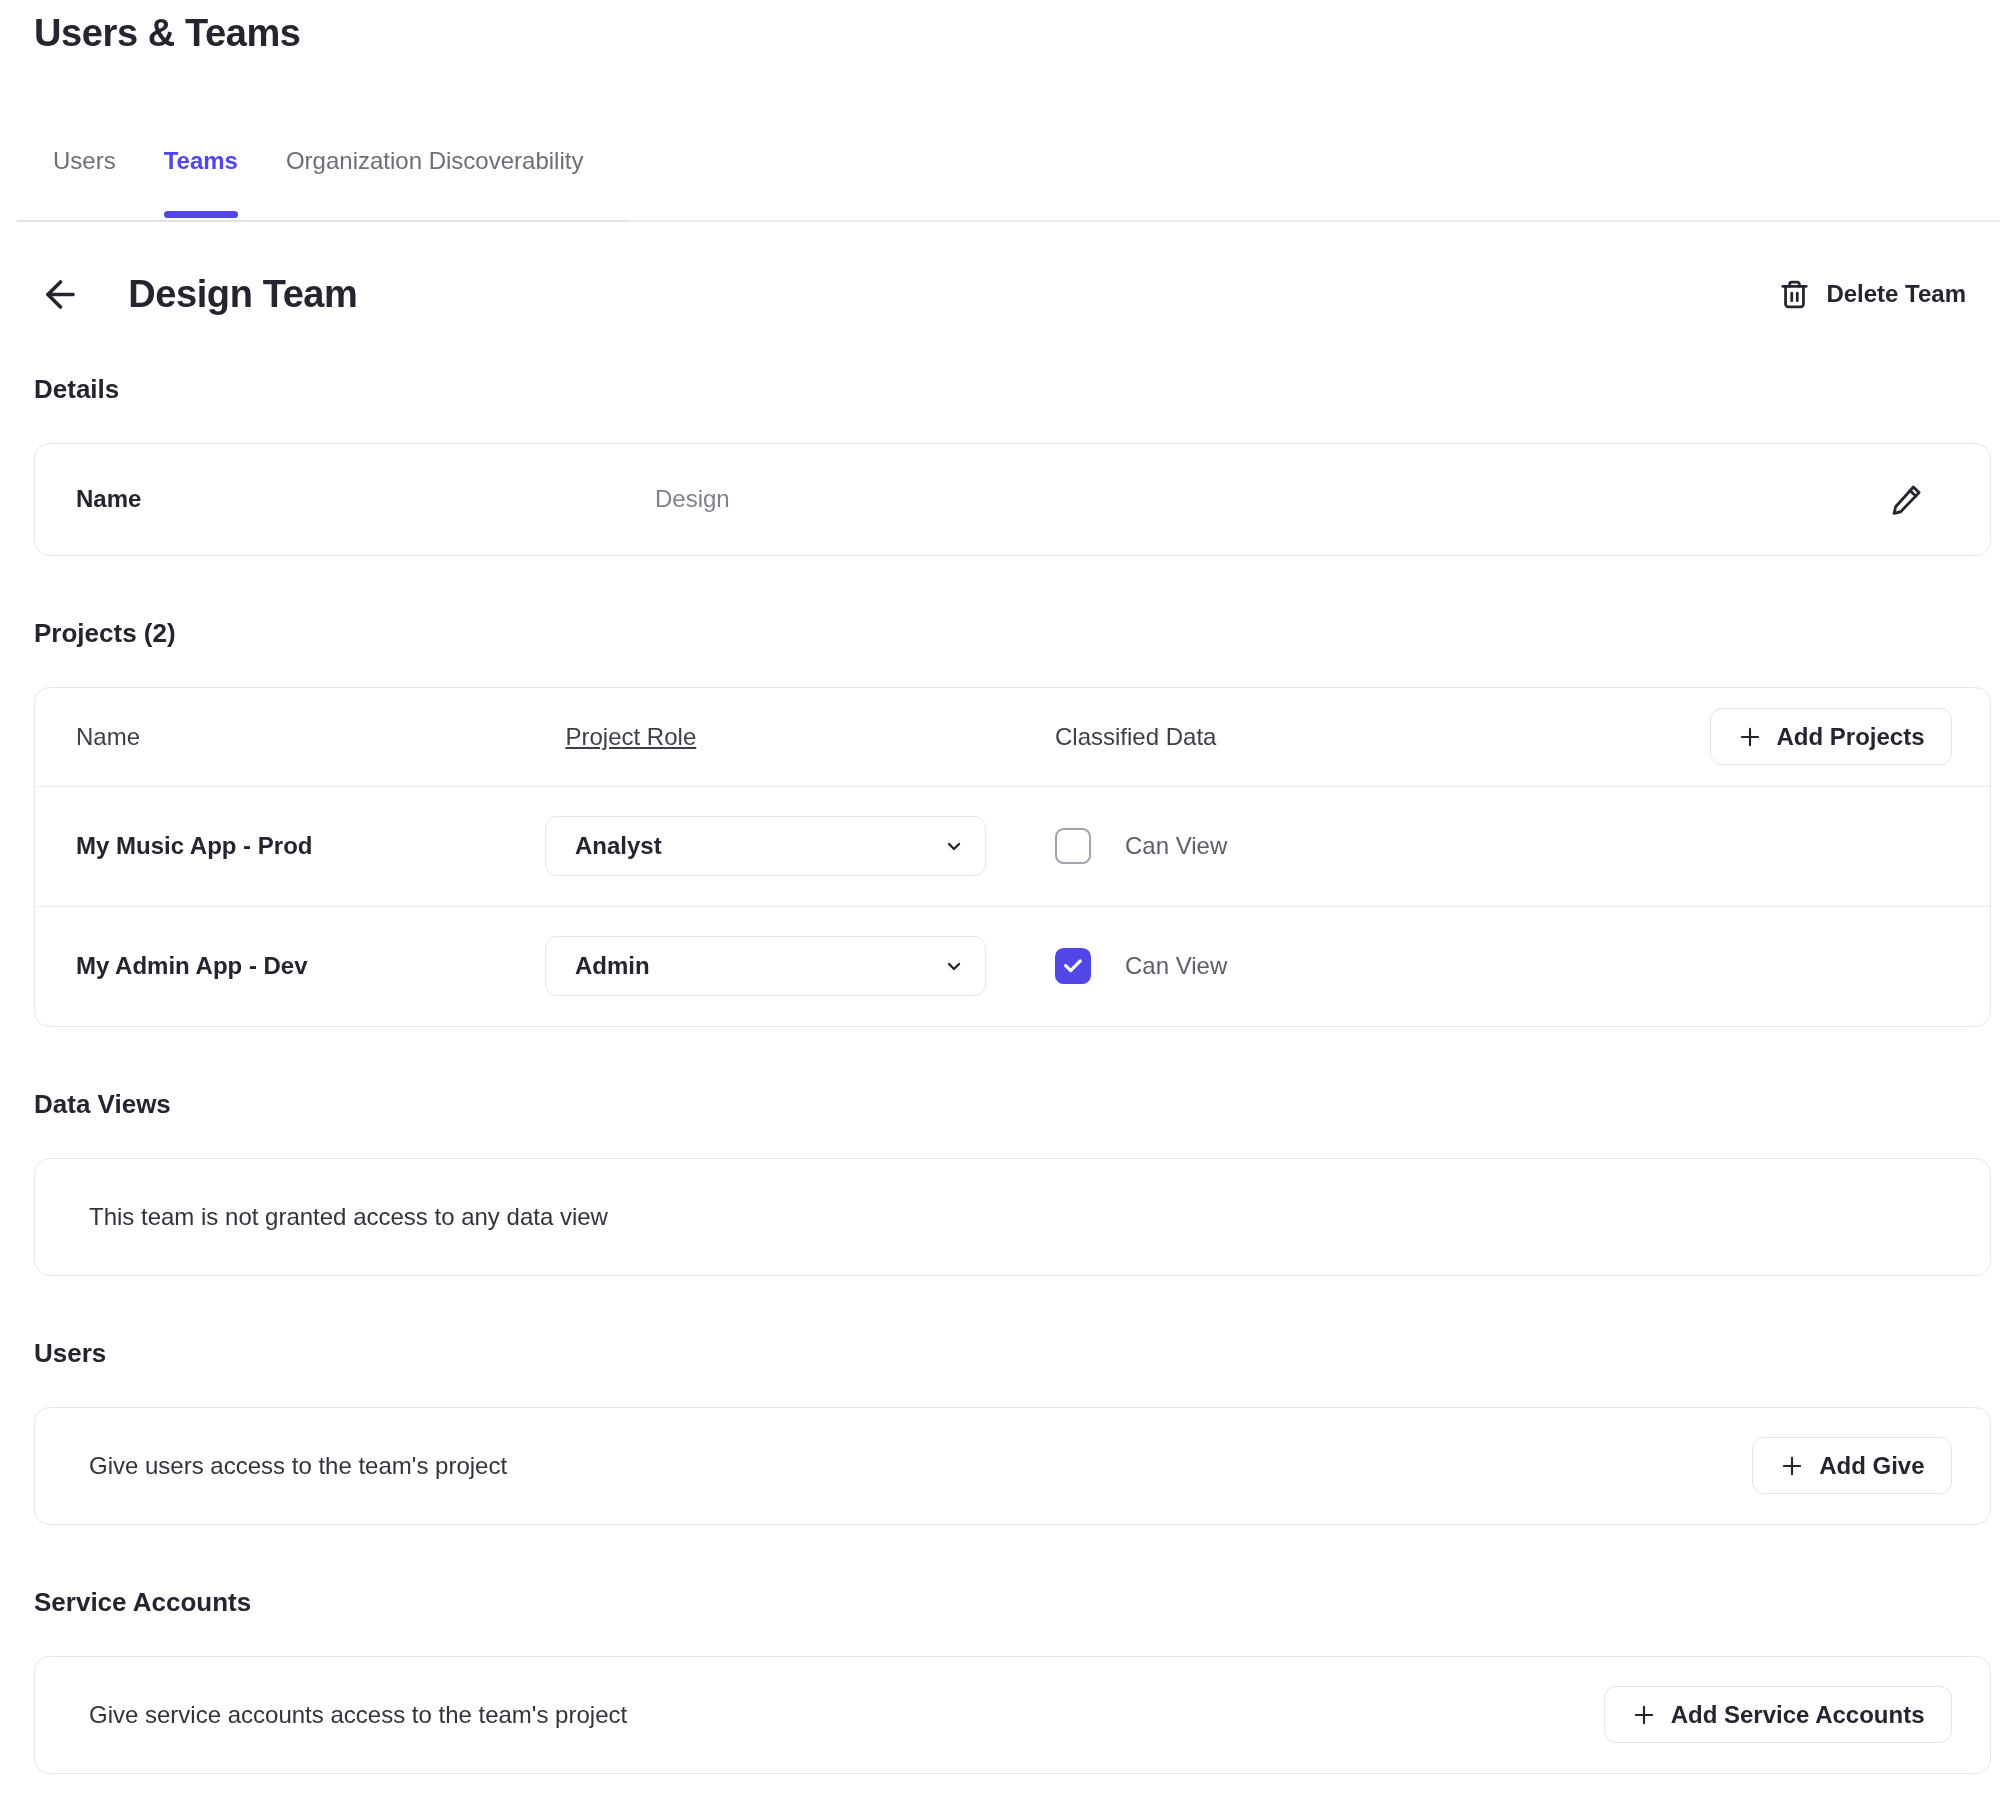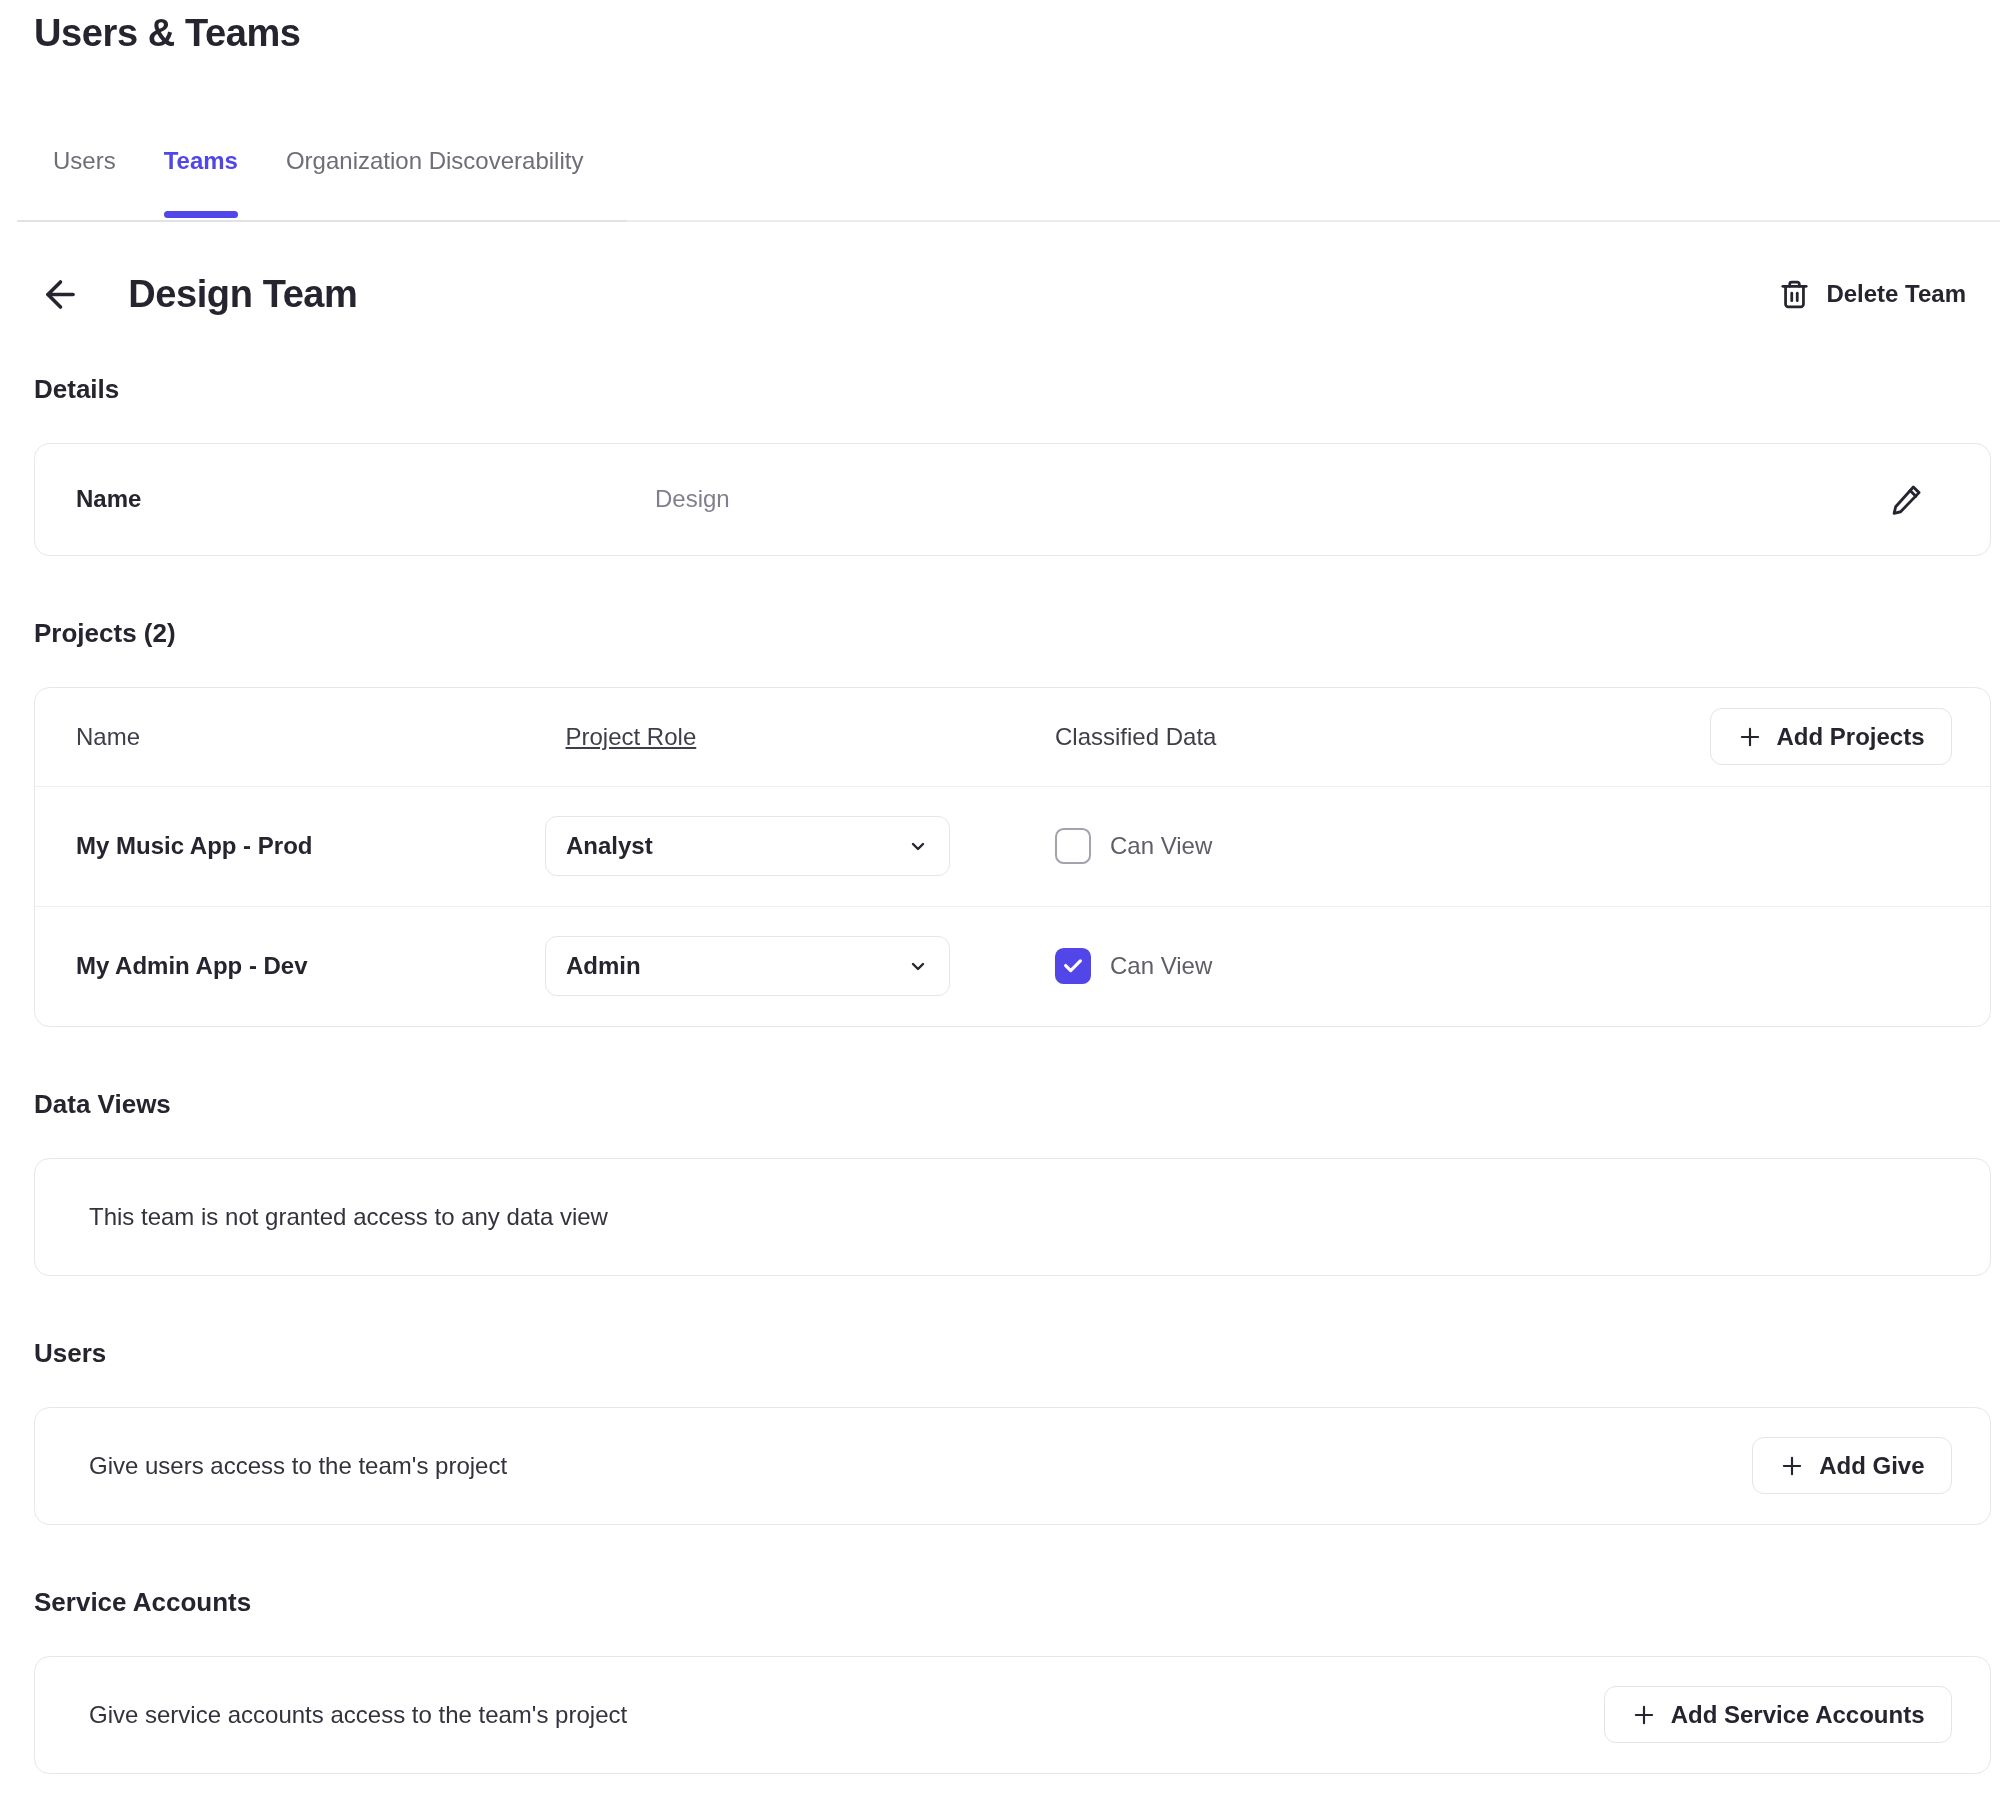--- a/index.html
+++ b/index.html
@@ -144,23 +144,23 @@
     color: #26242f;
     cursor: pointer;
     justify-self: end;
     white-space: nowrap;
   }
 
   .select {
     display: flex;
     align-items: center;
     justify-content: space-between;
-    width: 405px;
+    width: 441px;
     height: 60px;
-    padding: 0 19px 0 20px;
+    padding: 0 19px 0 29px;
     border: 1.7px solid #e6e5ea;
     border-radius: 12px;
     background: #fff;
     font-size: 24px;
     font-weight: 600;
     color: #26242f;
     cursor: pointer;
   }
   .select .chev { color: #26242f; }
 
@@ -175,21 +175,21 @@
     justify-content: center;
     cursor: pointer;
     color: #fff;
   }
   .checkbox svg { display: none; }
   .checkbox.checked {
     background: var(--accent);
     border-color: var(--accent);
   }
   .checkbox.checked svg { display: block; }
-  .checkbox-label { margin-left: 19px; font-size: 24px; color: #5f5d68; }
+  .checkbox-label { margin-left: 34px; font-size: 24px; color: #5f5d68; }
 
   
   .empty-card {
     display: flex;
     align-items: center;
     height: 118px;
     padding: 0 38px 0 54px;
   }
   .empty-text { font-size: 24px; color: #34323d; }
   .empty-card .btn { margin-left: auto; }

